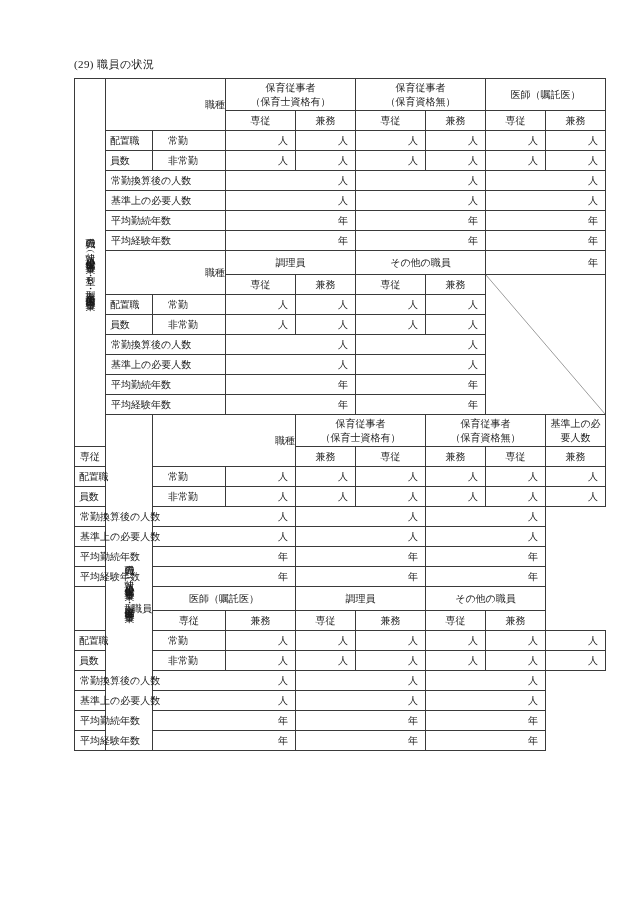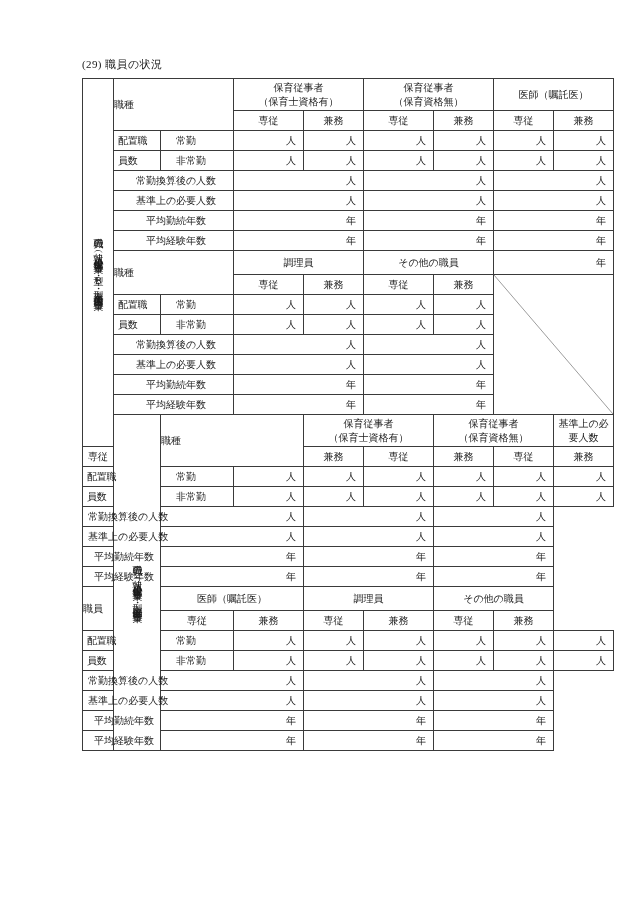--- a/index.html
+++ b/index.html
@@ -10,21 +10,21 @@
   body {
     width: 630px;
     height: 903px;
     font-family: "Liberation Serif", "DejaVu Serif", serif;
     color: #1a1a1a;
     position: relative;
     overflow: hidden;
   }
   .page {
     position: absolute;
-    left: 16px; top: 0;
+    left: 8px; top: 0;
     width: 552px;
     height: 903px;
   }
   .doc-title {
     position: absolute;
     left: 66px;
     top: 57px;
     font-size: 11px;
     letter-spacing: 0.4px;
     white-space: nowrap;
@@ -58,26 +58,26 @@
     -webkit-text-orientation: upright;
     margin: 0 auto;
     letter-spacing: 1.2px;
     font-size: 10px;
     line-height: 1;
     height: 100%;
     display: block;
     white-space: nowrap;
   }
   td.rowhead {
-    text-align: center;
+    text-align: left;
     padding-left: 5px;
     white-space: nowrap;
   }
   td.rowhead-c {
-    text-align: left;
+    text-align: right;
     white-space: nowrap;
   }
   td.stack-label {
     text-align: left;
     padding-left: 4px;
     white-space: nowrap;
     width: 47px;
     letter-spacing: -0.2px;
     margin-top: 22px;
   }

